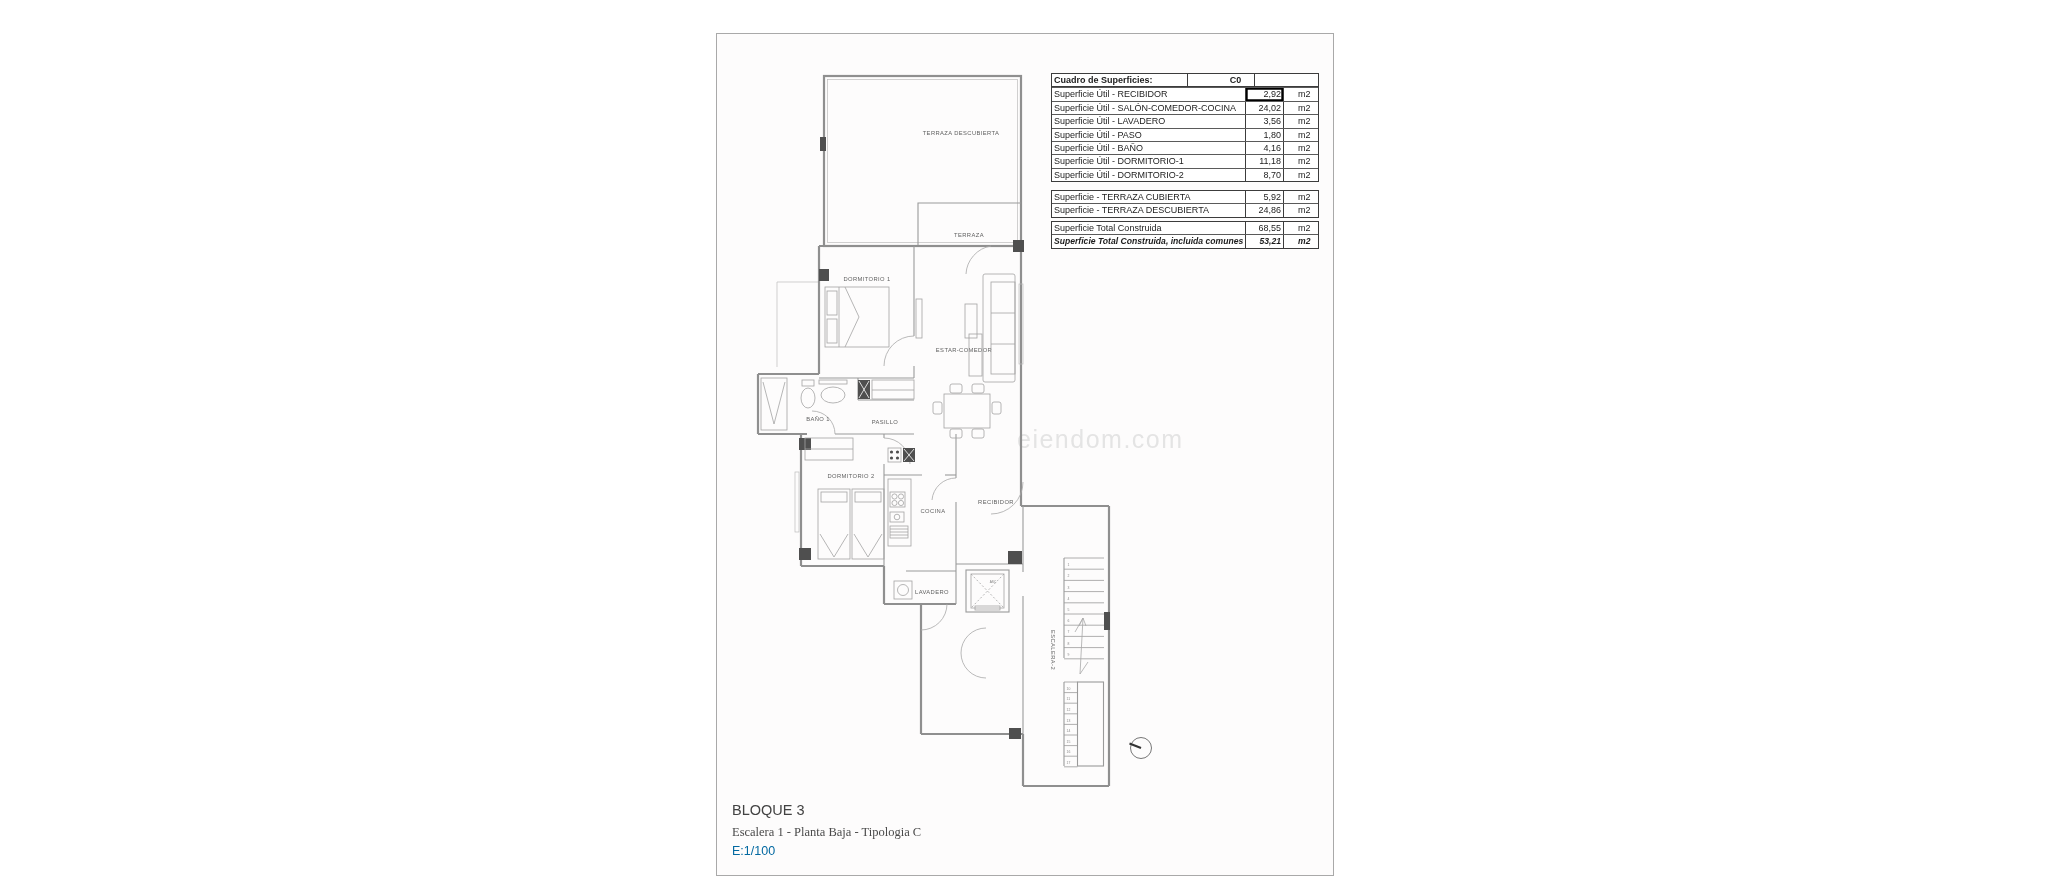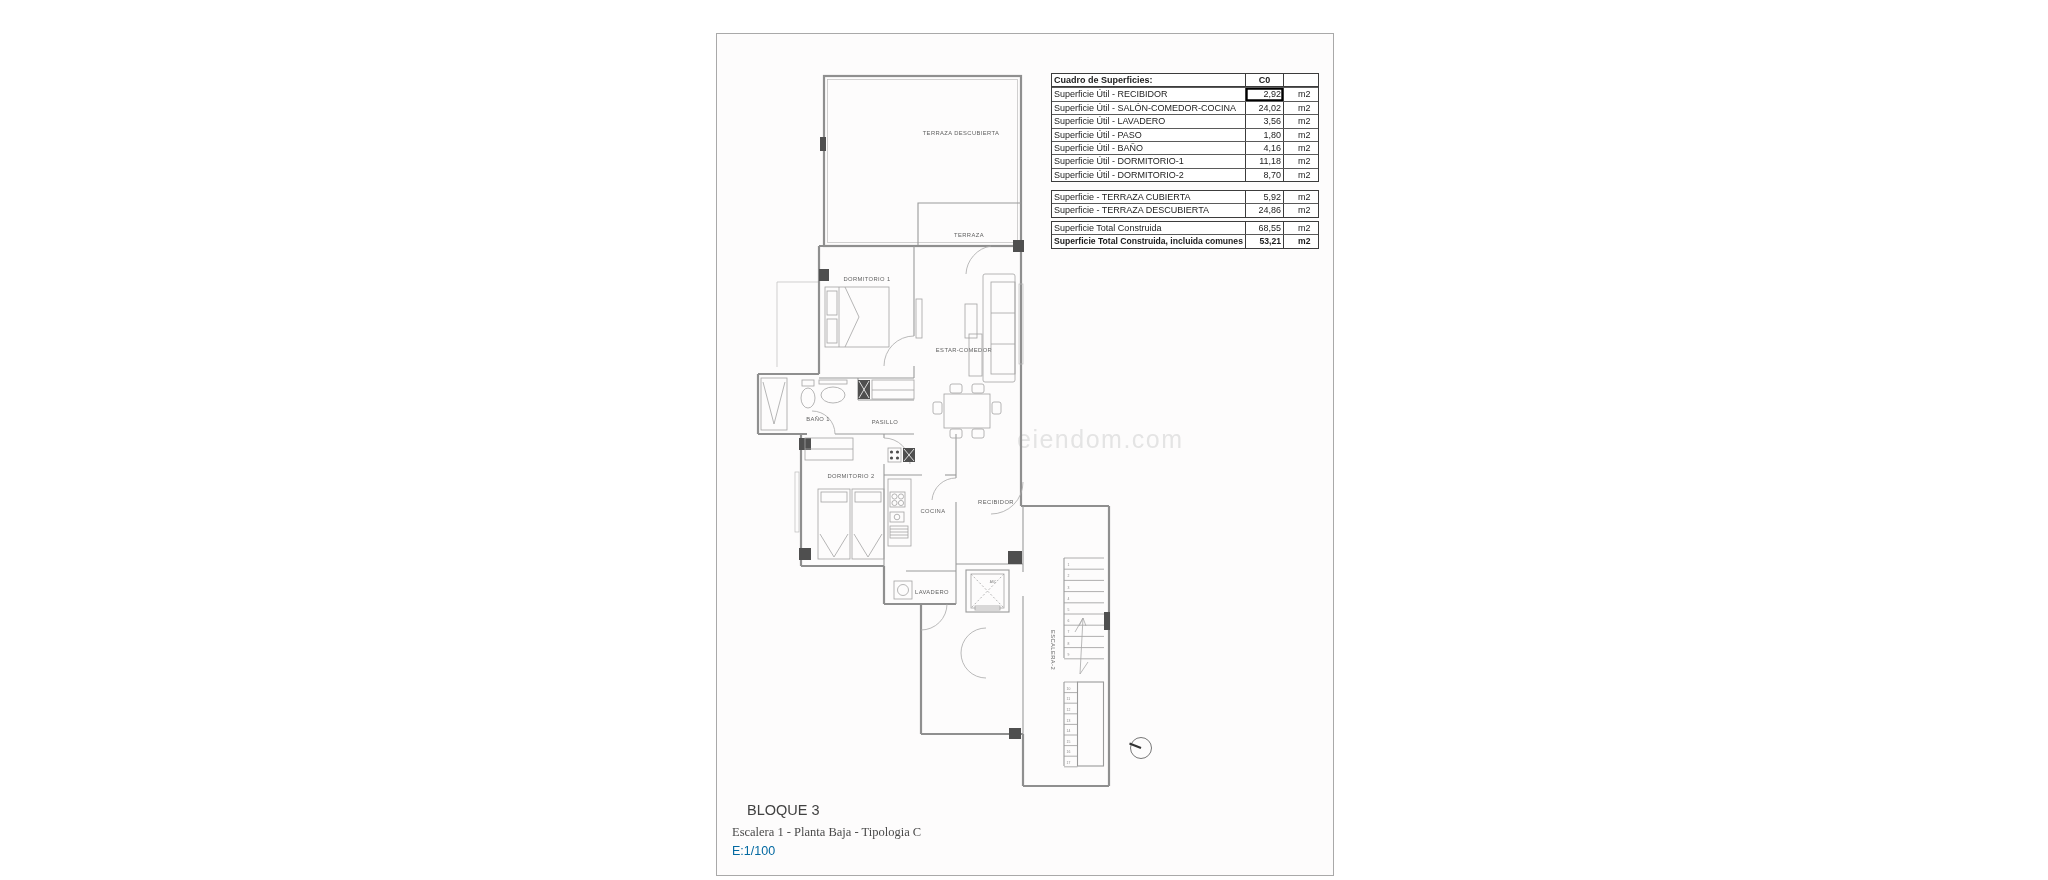--- a/index.html
+++ b/index.html
@@ -10,32 +10,32 @@
   .plan-svg{position:absolute;left:0;top:0;width:616px;height:841px;}
 
   
   .surface-table{position:absolute;left:334px;top:39px;width:268px;color:#1c1c1c;}
   .tgroup{position:absolute;left:0;width:268px;border:1px solid #3c3c3c;background:#fff;box-sizing:border-box;}
   #tg-util{top:0;}
   #tg-terrace{top:117px;}
   #tg-total{top:148px;}
   .trow{display:flex;height:12.4px;line-height:12.2px;font-size:9px;}
   .trow + .trow{border-top:1px solid #5a5a5a;}
-  .thead{border-bottom:0.5px solid #3c3c3c;}
+  .thead{border-bottom:0.5px solid #3c3c3c;gap:29px;}
   .thead .tc-label,.thead .tc-val{font-weight:bold;}
   .thead .tc-val{text-align:center;padding-right:0;}
   .tc-label{flex:1;padding-left:2px;border-right:1px solid #3c3c3c;white-space:nowrap;overflow:hidden;}
   .tc-val{width:38px;text-align:right;padding-right:2px;border-right:1px solid #3c3c3c;box-sizing:border-box;}
   .tc-unit{width:20px;padding-left:14px;}
-  .trow.bold{font-weight:bold;font-size:8.6px;}
+  .trow.bold{font-weight:bold;font-size:8.6px;font-style:italic;}
   .tc-val.sel{box-shadow:inset 0 0 0 1.7px #000;padding-left:16px;}
 
   
   .title-block{position:absolute;left:15px;top:768px;color:#424242;}
-  .tb1{font-size:14.5px;margin-bottom:7px;margin-left:15px;}
+  .tb1{font-size:14.5px;margin-bottom:7px;}
   .tb2{font-size:12.5px;margin-bottom:4px;color:#4a4a4a;font-family:Liberation Serif, serif;}
   .tb3{font-size:12.5px;color:#0369a1;}
 
   
   .w2{stroke:#8f8f8f;stroke-width:2.2;fill:none;}
   .w1{stroke:#9a9a9a;stroke-width:1.1;fill:none;}
   .wl{stroke:#bcbcbc;stroke-width:0.7;fill:none;}
   .door{stroke:#a8a8a8;stroke-width:0.8;fill:none;}
   .furn{stroke:#a3a3a3;stroke-width:0.8;fill:none;}
   .col{fill:#4f4f4f;stroke:none;}

